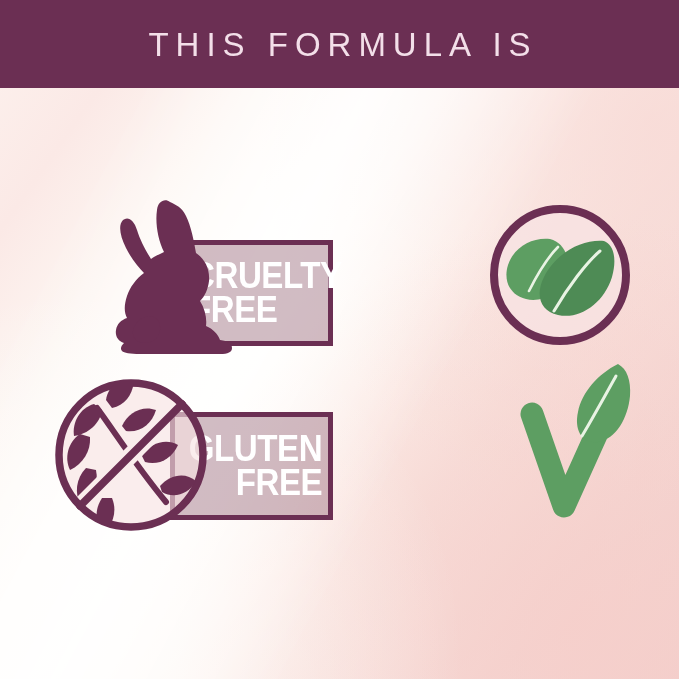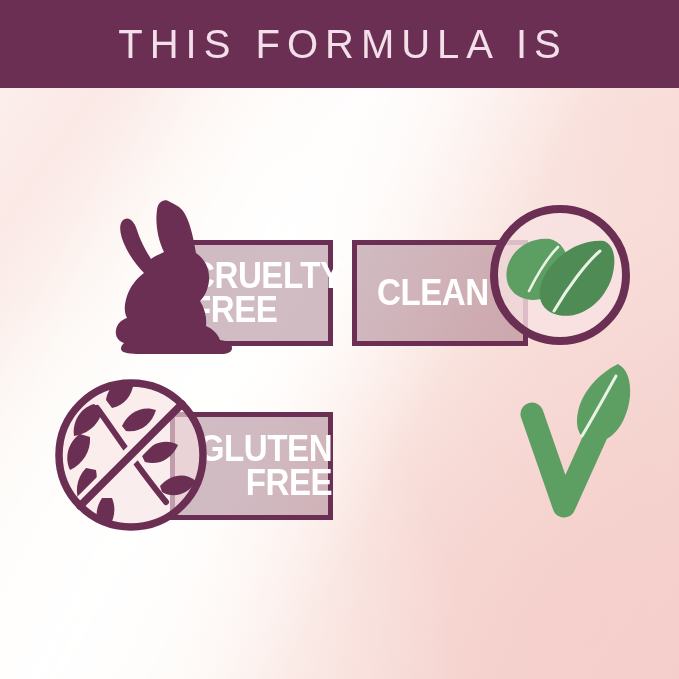--- a/index.html
+++ b/index.html
@@ -60,21 +60,21 @@
     width: 679px;
     height: 88px;
     background: #6b2f53;
     display: flex;
     align-items: center;
     justify-content: center;
     z-index: 5;
   }
   .banner-title {
     color: #f3dfe9;
-    font-size: 40px;
+    font-size: 33px;
     font-weight: 300;
     letter-spacing: 7px;
     line-height: 1;
     white-space: nowrap;
     font-family: "Liberation Sans", sans-serif;
     padding-left: 7px;
   }
 
   
   .badge-box {
@@ -93,21 +93,21 @@
     line-height: 0.94;
     letter-spacing: -0.5px;
     font-family: "Liberation Sans", sans-serif;
     transform: scaleX(0.92);
     transform-origin: left center;
     white-space: pre-line;
   }
 
   #box-cruelty  { left: 170px; top: 240px;  width: 163px; height: 106px; }
   #box-clean    { left: 352px; top: 240px;  width: 176px; height: 106px; }
-  #box-gluten   { left: 170px; top: 412px;  width: 163px; height: 108px; }
+  #box-gluten   { left: 170px; top: 412px;  width: 163px; height: 108px; justify-content: flex-end; }
   #box-vegan    { left: 352px; top: 412px;  width: 176px; height: 108px; }
 
   #box-cruelty .badge-label { margin-left: 16px; }
   #box-clean   .badge-label { margin-left: 20px; }
   #box-gluten  .badge-label { margin-left: 18px; text-align: right; transform-origin: center; }
   #box-vegan   .badge-label { margin-left: 22px; }
 
   
   .icon-layer {
     position: absolute;
@@ -170,23 +170,20 @@
       <path fill="#6b2f53" d="
         M 40,120
         C 32,122 26,128 25,135
         C 24,142 29,147 37,147
         C 45,147 51,142 52,134
         C 53,126 48,119 40,120
         Z"></path>
     </svg>
   </div>
 
-  <div class="badge-box" id="box-clean">
-    <div class="badge-label">CLEAN</div>
-  </div>
 
   <div class="icon-layer" id="icon-leaves">
     <svg viewBox="0 0 152 150" width="152" height="150" aria-hidden="true">
       <circle cx="74" cy="72" r="66" fill="rgba(247,226,226,0.80)" stroke="#6b2f53" stroke-width="8"></circle>
 
       <path fill="#5d9e62" d="
         M 64,36
         C 46,34 28,44 22,62
         C 17,78 24,92 40,96
         C 56,100 74,90 80,72

